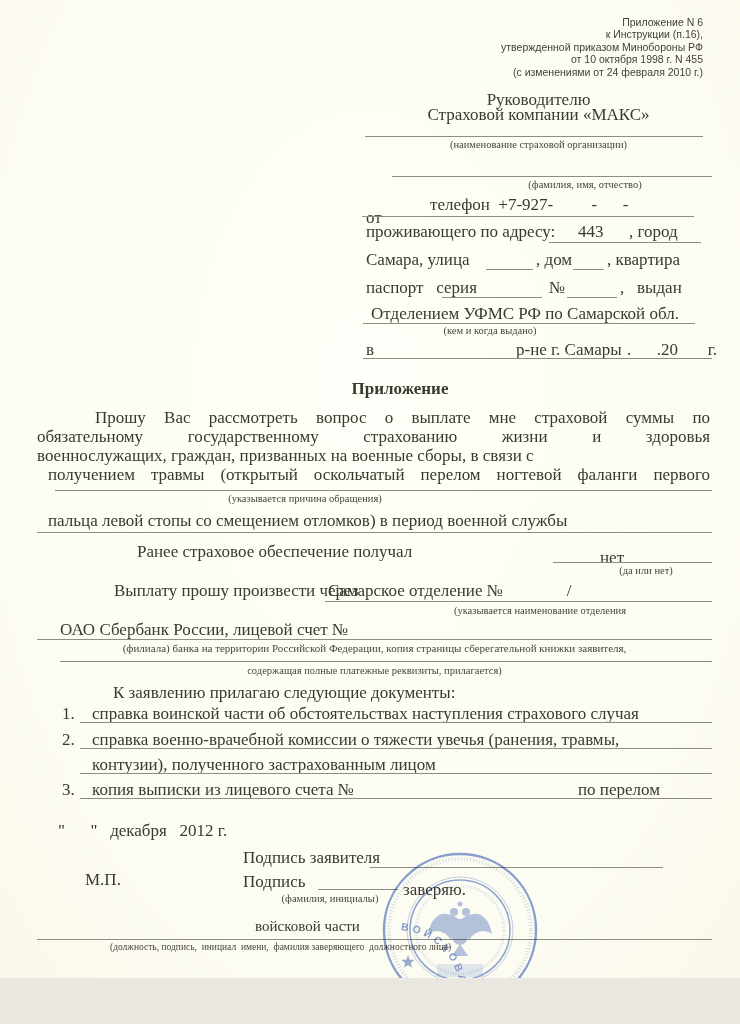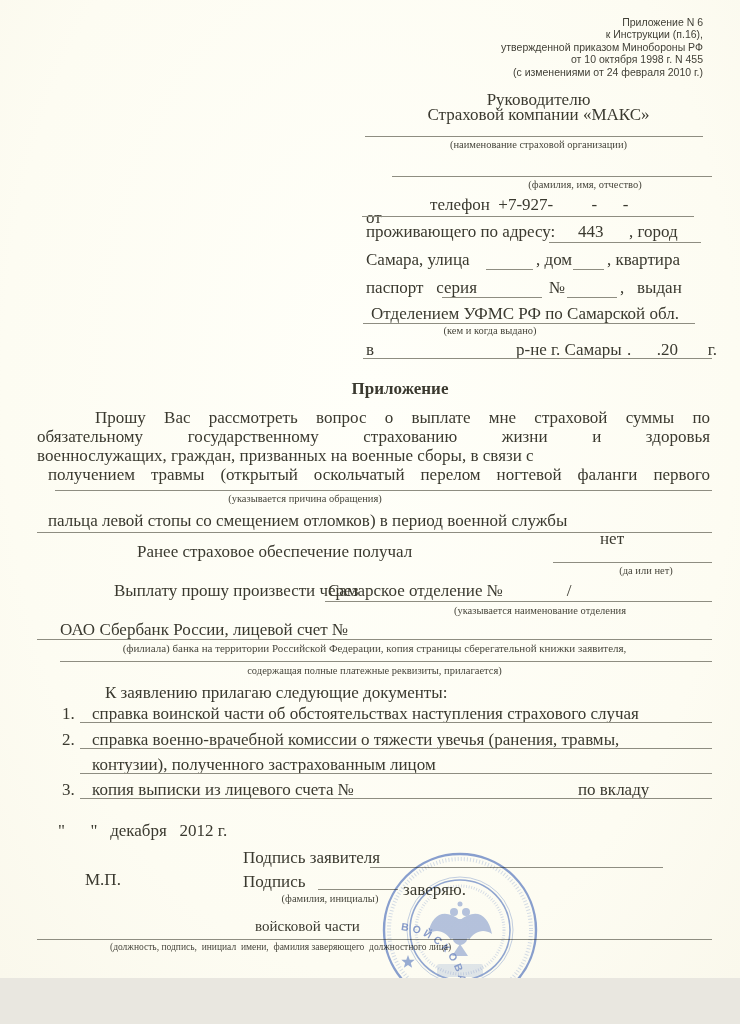--- a/index.html
+++ b/index.html
@@ -73,50 +73,50 @@
   <div class="pj" style="left:37px;top:426px;">обязательному государственному страхованию жизни и здоровья</div>
   <div class="t" style="left:37px;top:445px;">военнослужащих, граждан, призванных на военные сборы, в связи с</div>
 
   <div class="pj" style="left:48px;top:464px;">получением травмы (открытый оскольчатый перелом ногтевой фаланги первого</div>
   <div class="ul" style="left:55px;top:490px;width:657px;"></div>
   <div class="c" style="left:150px;top:493px;width:310px;">(указывается причина обращения)</div>
   <div class="t" style="left:48px;top:510px;">пальца левой стопы со смещением отломков) в период военной службы</div>
   <div class="ul" style="left:37px;top:532px;width:675px;"></div>
 
   <div class="t" style="left:137px;top:541px;">Ранее страховое обеспечение получал</div>
-  <div class="t" style="left:600px;top:528px;text-align:right;">нет</div>
+  <div class="t" style="left:600px;top:547px;text-align:right;">нет</div>
   <div class="ul" style="left:553px;top:562px;width:159px;"></div>
   <div class="c" style="left:586px;top:565px;width:120px;">(да или нет)</div>
 
   <div class="t" style="left:114px;top:580px;">Выплату прошу произвести через</div>
   <div class="t" style="left:328px;top:580px;">Самарское отделение №               /</div>
   <div class="ul" style="left:325px;top:601px;width:387px;"></div>
   <div class="c" style="left:400px;top:605px;width:280px;">(указывается наименование отделения</div>
 
   <div class="t" style="left:60px;top:619px;">ОАО Сбербанк России, лицевой счет №</div>
   <div class="ul" style="left:37px;top:639px;width:675px;"></div>
   <div class="c" style="left:37px;top:642px;width:675px;font-size:11px;">(филиала) банка на территории Российской Федерации, копия страницы сберегательной книжки заявителя,</div>
   <div class="ul" style="left:60px;top:661px;width:652px;"></div>
   <div class="c" style="left:37px;top:665px;width:675px;">содержащая полные платежные реквизиты, прилагается)</div>
 
-  <div class="t" style="left:105px;top:682px;">К заявлению прилагаю следующие документы:</div>
+  <div class="t" style="left:113px;top:682px;">К заявлению прилагаю следующие документы:</div>
 
   <div class="t" style="left:62px;top:703px;">1.</div>
   <div class="t" style="left:92px;top:703px;">справка воинской части об обстоятельствах наступления страхового случая</div>
   <div class="ul" style="left:80px;top:722px;width:632px;"></div>
 
   <div class="t" style="left:62px;top:729px;">2.</div>
   <div class="t" style="left:92px;top:729px;">справка военно-врачебной комиссии о тяжести увечья (ранения, травмы,</div>
   <div class="ul" style="left:80px;top:748px;width:632px;"></div>
   <div class="t" style="left:92px;top:754px;">контузии), полученного застрахованным лицом</div>
   <div class="ul" style="left:80px;top:773px;width:632px;"></div>
 
   <div class="t" style="left:62px;top:779px;">3.</div>
   <div class="t" style="left:92px;top:779px;">копия выписки из лицевого счета №</div>
-  <div class="t" style="left:578px;top:779px;">по вкладу</div>
+  <div class="t" style="left:578px;top:779px;">по перелом</div>
   <div class="ul" style="left:80px;top:798px;width:632px;"></div>
 
   <div class="t" style="left:58px;top:820px;">"      "   декабря   2012 г.</div>
 
   <div class="t" style="left:243px;top:847px;">Подпись заявителя</div>
   <div class="ul" style="left:370px;top:867px;width:293px;"></div>
 
   <div class="t" style="left:85px;top:869px;">М.П.</div>
   <div class="t" style="left:243px;top:871px;">Подпись</div>
   <div class="ul" style="left:318px;top:889px;width:80px;"></div>

